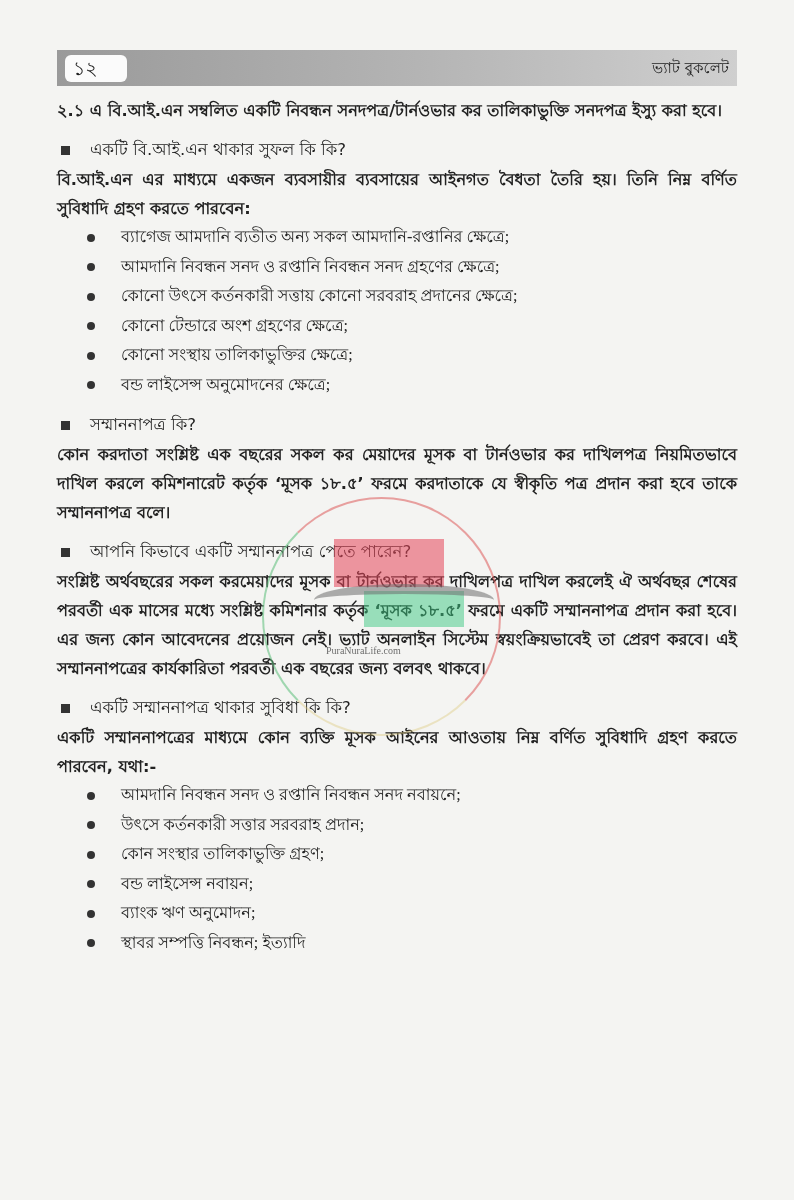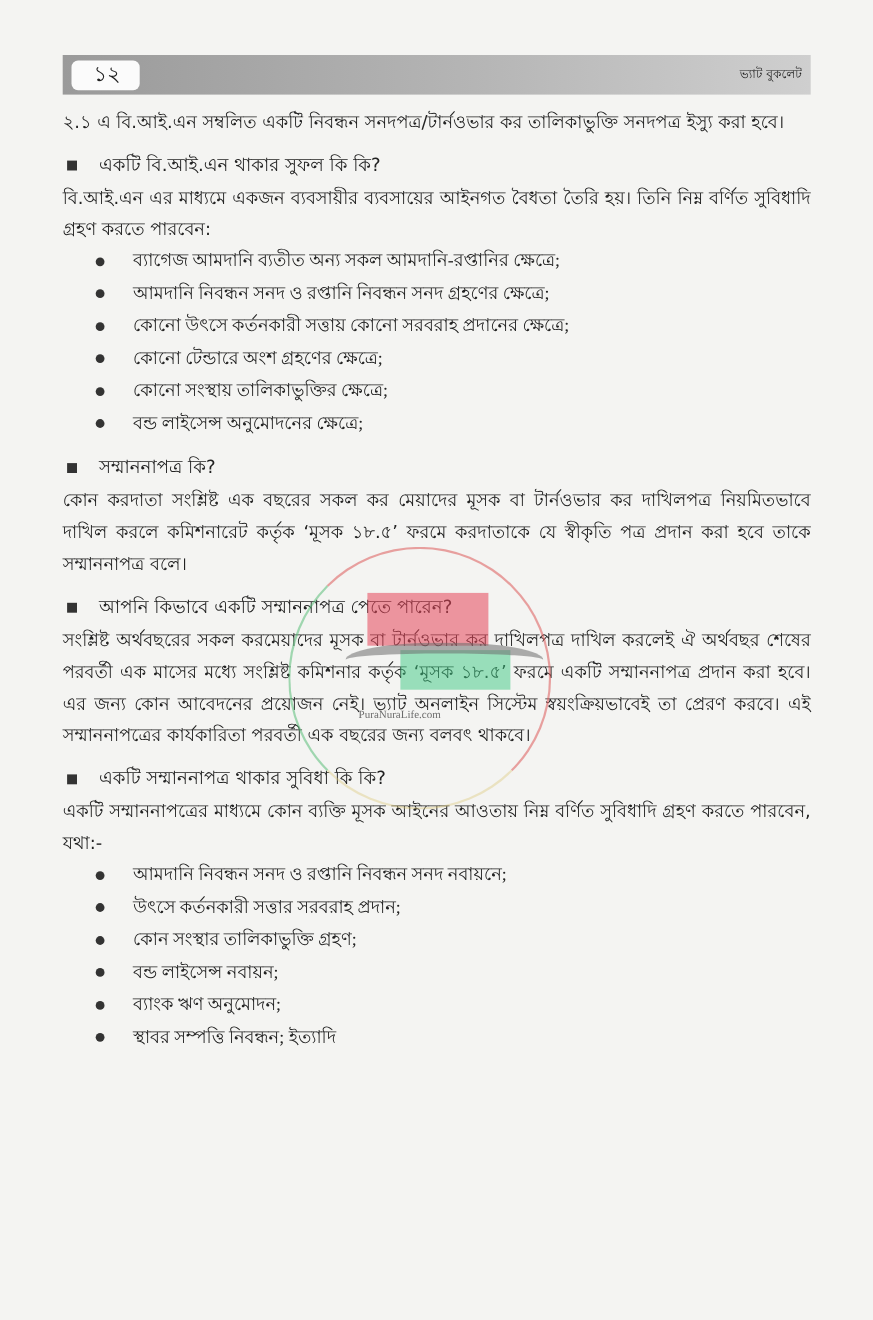--- a/index.html
+++ b/index.html
@@ -11,31 +11,31 @@
     position: relative;
   }
   .page { position: absolute; left: 0; top: 0; width: 794px; height: 1200px; }
   .header-bar {
     position: absolute; left: 57px; top: 50px; width: 680px; height: 36px;
     background: linear-gradient(90deg, #9a9a9a 0%, #b5b5b5 55%, #cfcfcf 100%);
   }
   .page-num-box {
     position: absolute; left: 8px; top: 5px; width: 62px; height: 27px;
     background: #fbfbfb; border-radius: 6px;
-    font-size: 19px; line-height: 27px; padding-left: 20px; box-sizing: border-box;
+    font-size: 19px; line-height: 27px; padding-left: 8px; box-sizing: border-box;
     color: #222;
   }
   .booklet-title {
-    position: absolute; right: 8px; top: 6px; font-size: 11px; line-height: 24px; color: #222;
+    position: absolute; right: 8px; top: 6px; font-size: 15px; line-height: 24px; color: #222;
   }
   .content {
     position: absolute; left: 57px; top: 96px; width: 680px;
     font-size: 16.2px; line-height: 29px;
   }
-  .para { margin: 0; text-align: justify; }
+  .para { margin: 0; text-align: justify; font-weight: bold; }
   .heading {
     margin: 10px 0 0 0; font-weight: normal; font-size: 16.5px; line-height: 30px;
     display: flex; align-items: center;
   }
   .sq {
     display: inline-block; width: 9px; height: 9px; background: #333;
     margin: 0 20px 0 4px;
   }
   ul.bullets { list-style: none; margin: 0; padding: 0 0 0 30px; }
   ul.bullets li { display: flex; align-items: center; line-height: 29.5px; font-family: Liberation Serif, serif; }

